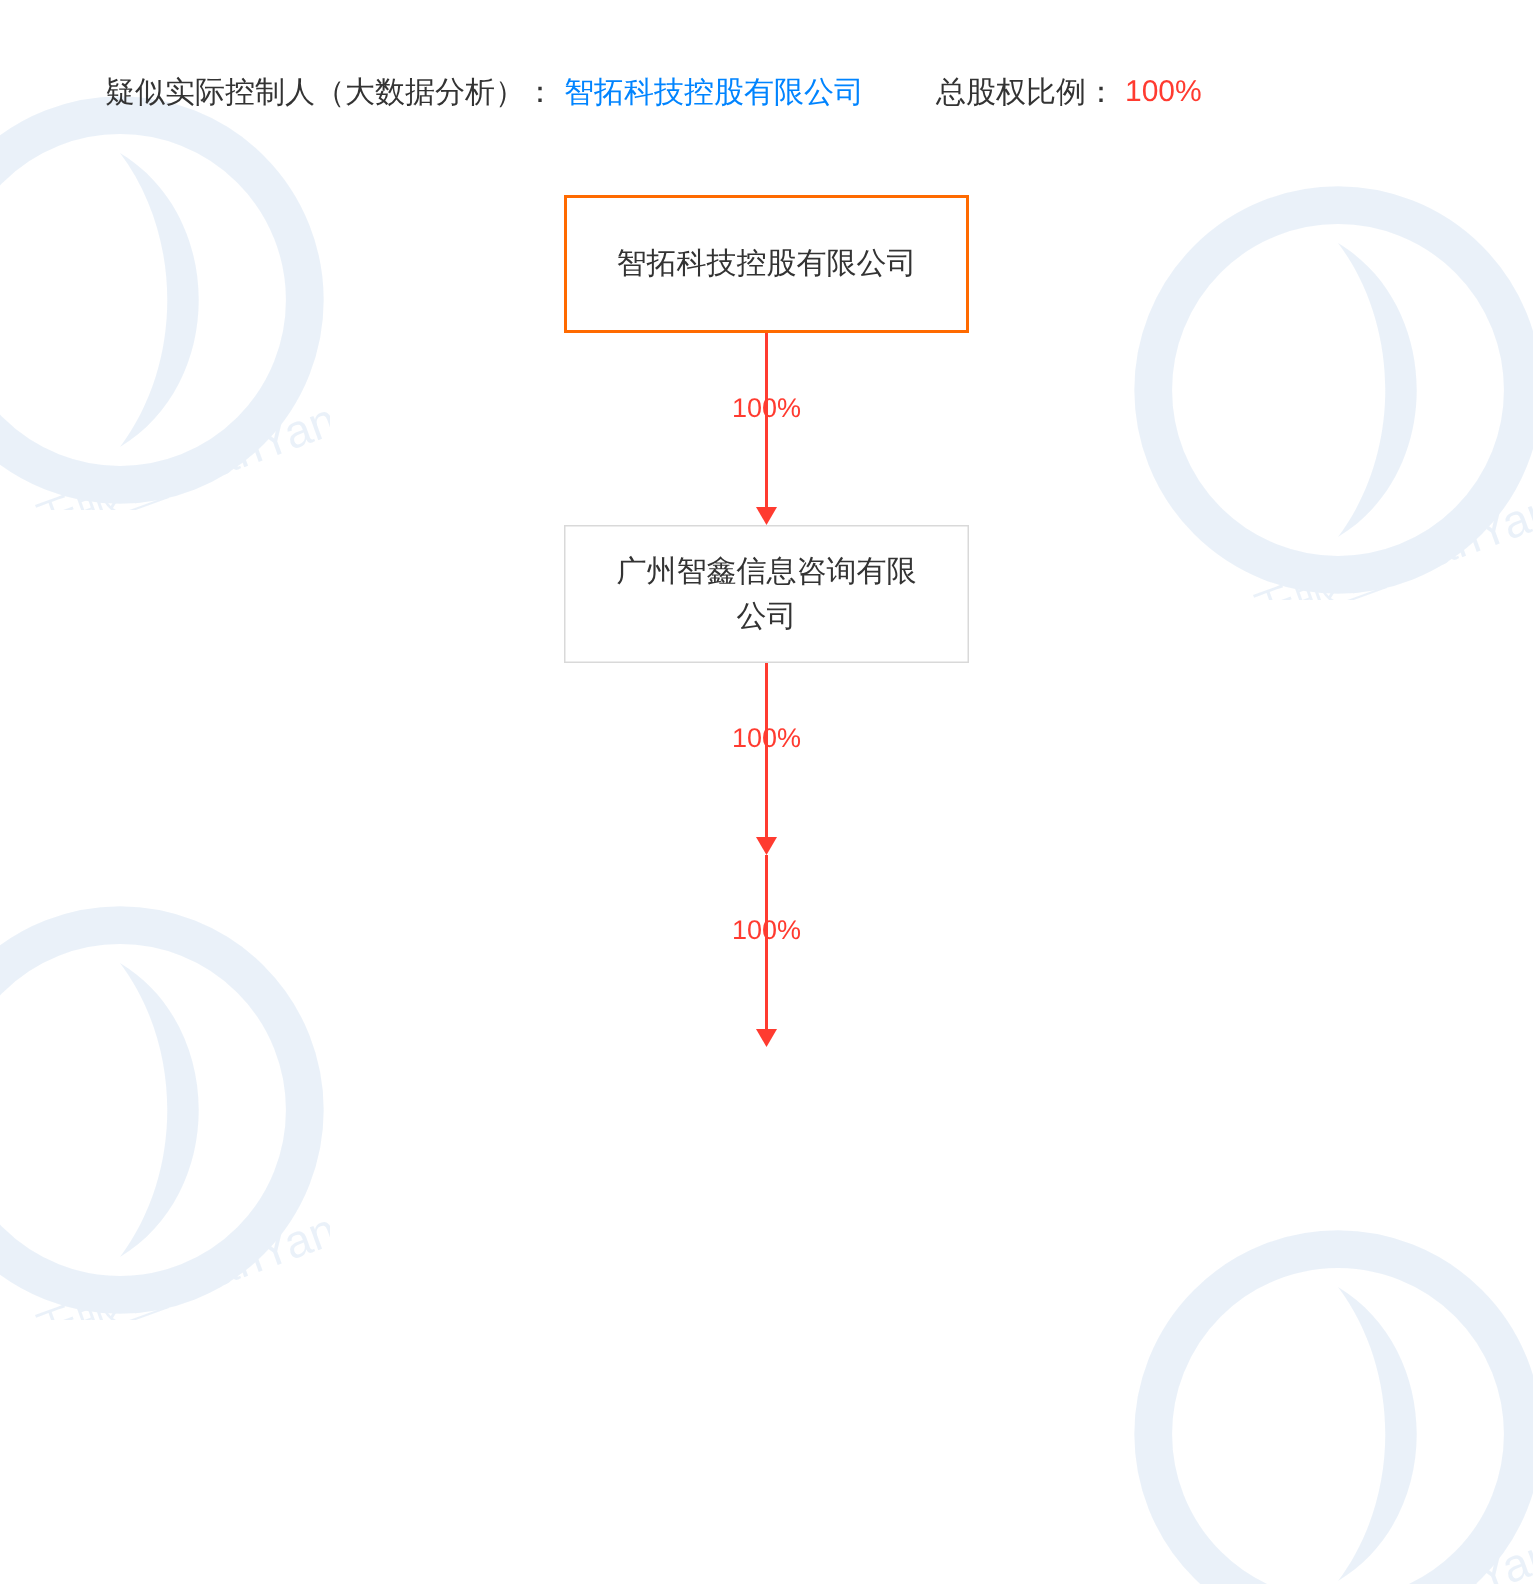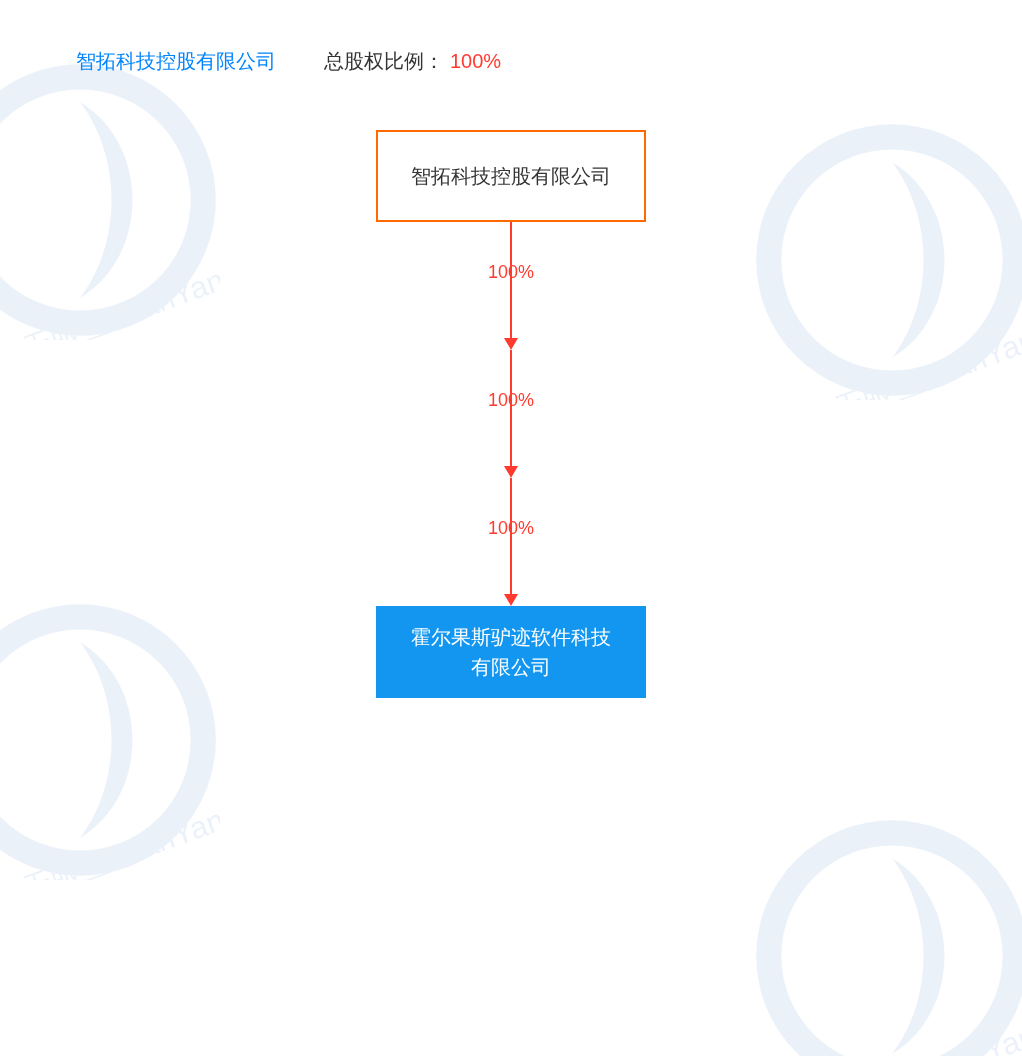--- a/index.html
+++ b/index.html
@@ -118,55 +118,56 @@
   <svg viewBox="0 0 200 200">
       <g fill="#0a5db8">
         <circle cx="100" cy="100" r="88" fill="none" stroke="#0a5db8" stroke-width="18"></circle>
         <path d="M100 30 C150 60 150 140 100 170 C130 130 130 70 100 30 Z"></path>
       </g>
       <text x="25" y="195" font-size="22" fill="#0a5db8" transform="rotate(-20 100 100)">天眼查 TianYanCha.com</text>
     </svg>
 </div>
 
 <div class="header">
+  <span>疑似实际控制人（大数据分析）：</span>
   <span class="link">智拓科技控股有限公司</span>
   <span class="gap"></span>
   <span>总股权比例：</span>
   <span class="red">100%</span>
 </div>
 
 <div class="diagram">
 
   <div class="node root">
     <span>智拓科技控股有限公司</span>
   </div>
 
   <div class="edge">
     <span class="pct">100%</span>
     <svg viewBox="0 0 24 128">
       <line x1="12" y1="0" x2="12" y2="118" stroke="#ff3b30" stroke-width="2"></line>
       <polygon points="12,128 5,116 19,116" fill="#ff3b30"></polygon>
     </svg>
   </div>
 
+  <div class="node">
+    <span>广州智鑫信息咨询有限公司</span>
+  </div>
 
   <div class="edge">
     <span class="pct">100%</span>
     <svg viewBox="0 0 24 128">
       <line x1="12" y1="0" x2="12" y2="118" stroke="#ff3b30" stroke-width="2"></line>
       <polygon points="12,128 5,116 19,116" fill="#ff3b30"></polygon>
     </svg>
   </div>
 
 
   <div class="edge">
     <span class="pct">100%</span>
     <svg viewBox="0 0 24 128">
       <line x1="12" y1="0" x2="12" y2="118" stroke="#ff3b30" stroke-width="2"></line>
       <polygon points="12,128 5,116 19,116" fill="#ff3b30"></polygon>
     </svg>
   </div>
 
-  <div class="node target">
-    <span>霍尔果斯驴迹软件科技有限公司</span>
-  </div>
 
 </div>
 
 </body></html>

